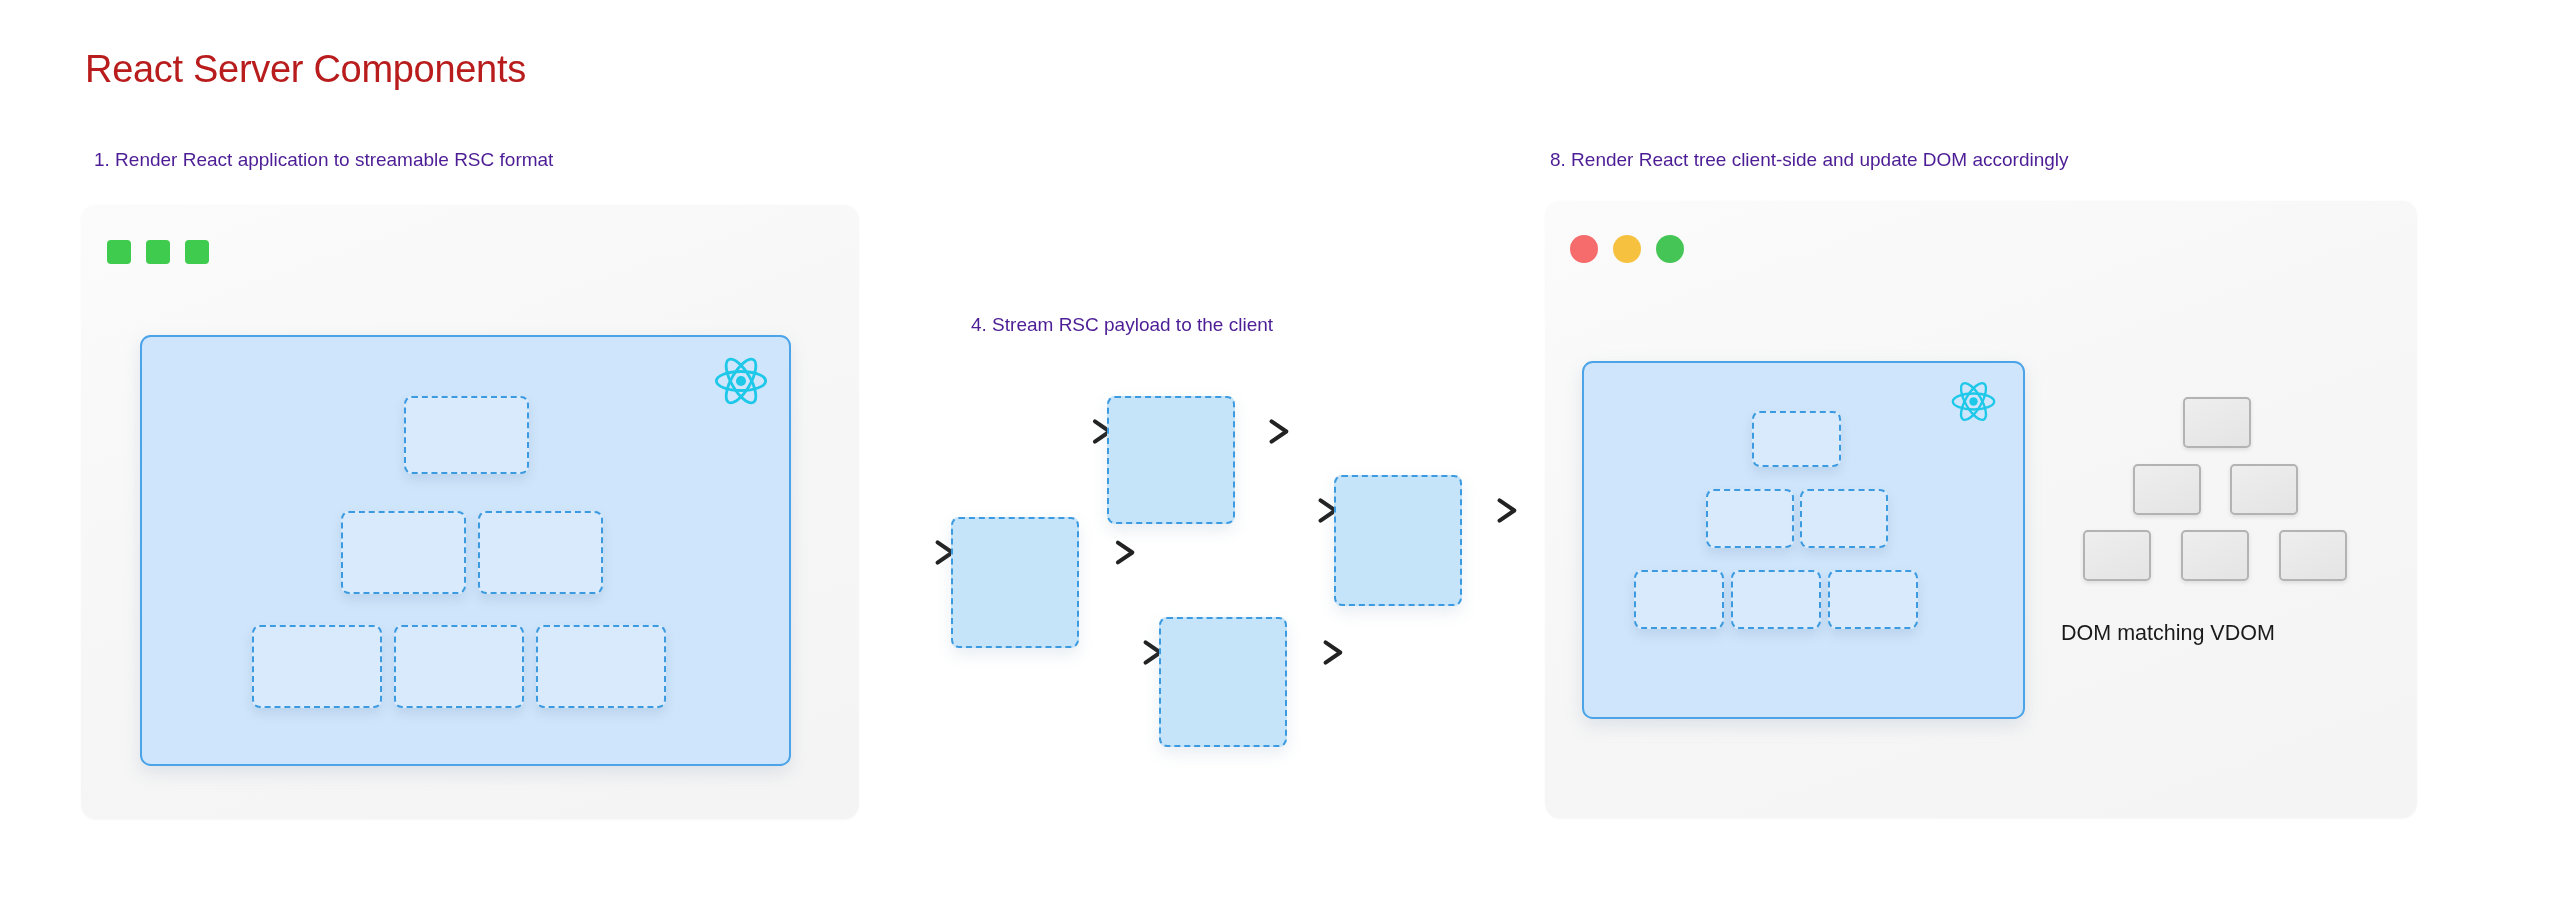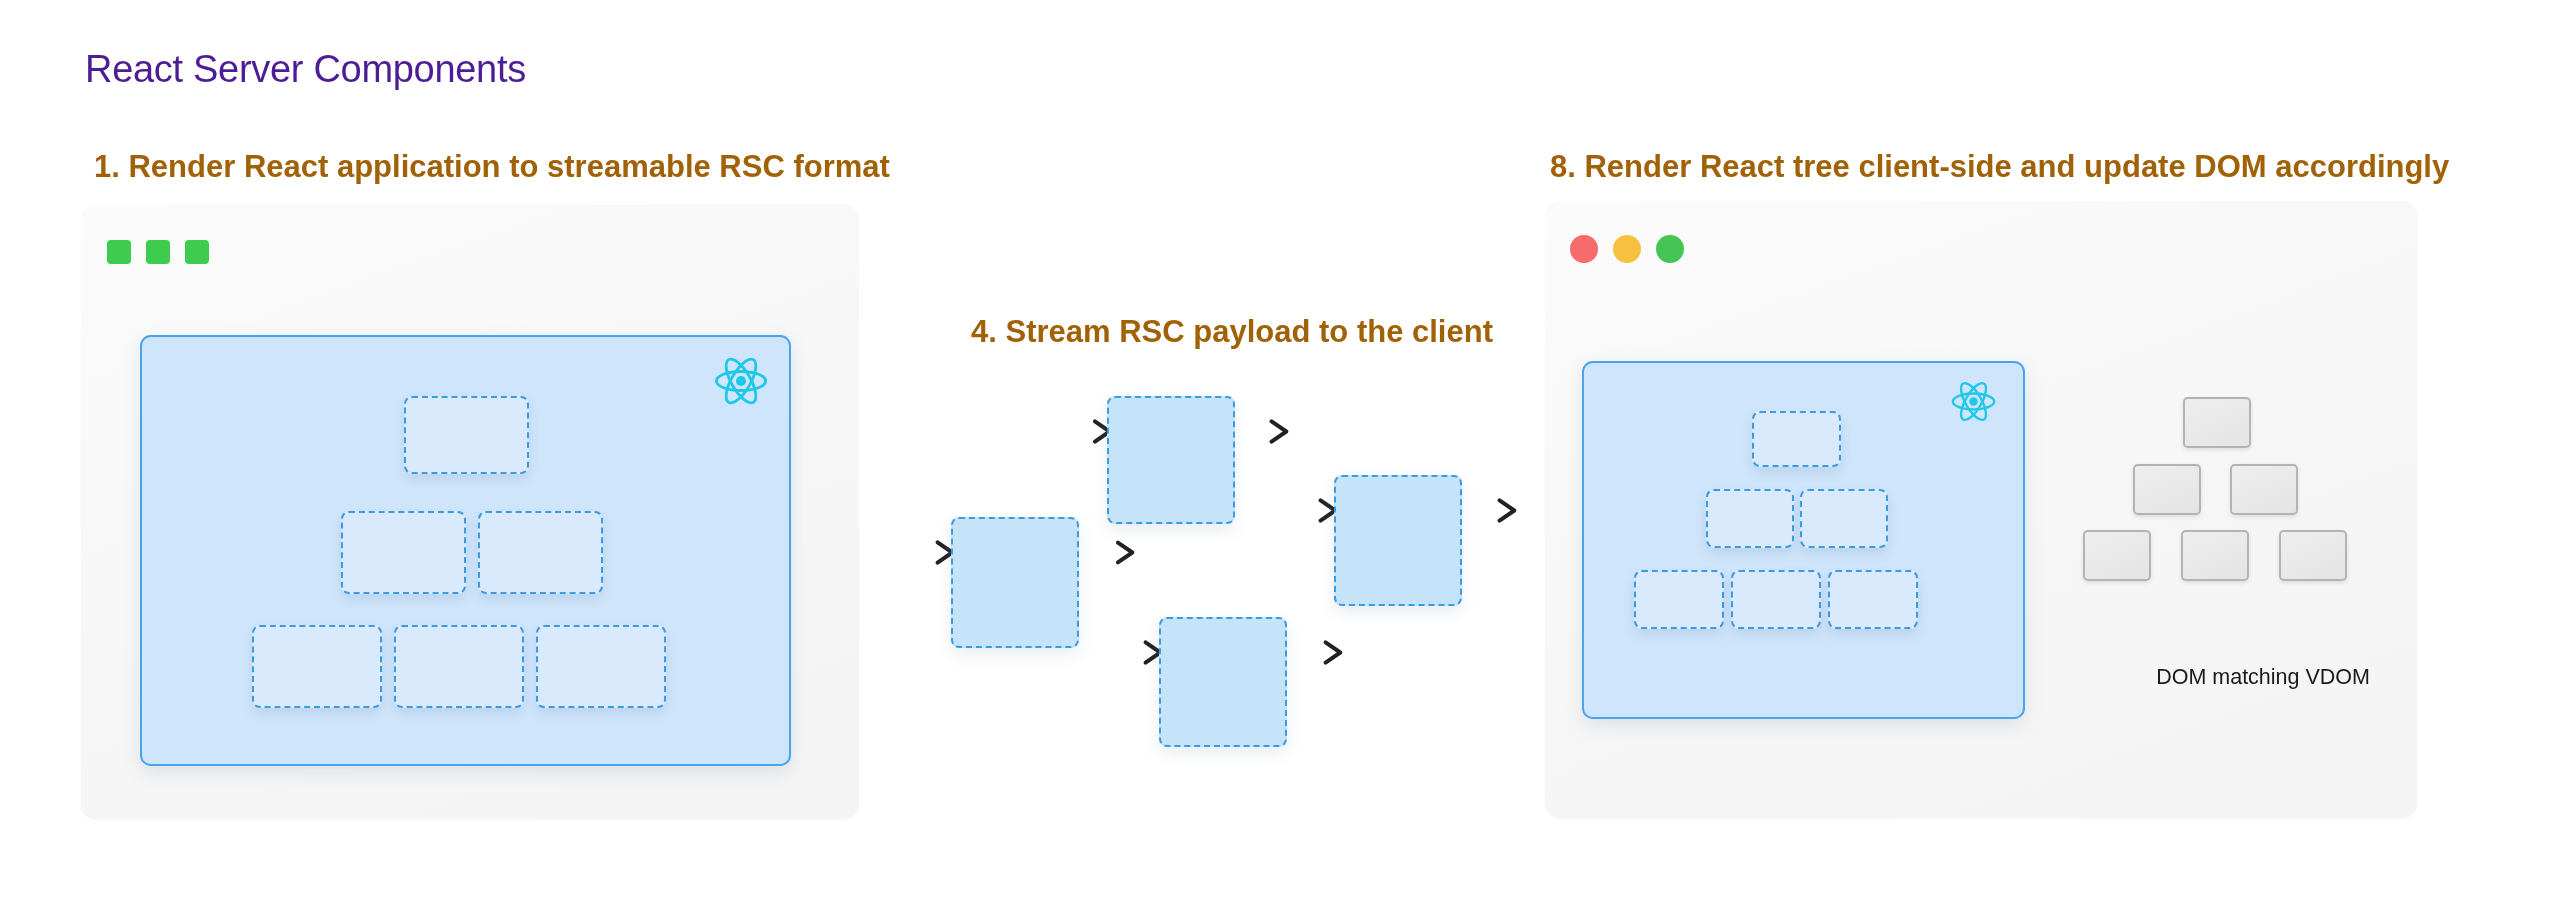--- a/index.html
+++ b/index.html
@@ -18,30 +18,30 @@
   }
 
   
   .page-title {
     position: absolute;
     left: 85px;
     top: 48px;
     font-size: 38px;
     font-weight: 500;
     letter-spacing: -0.3px;
+    color: #b91c1c;
+    white-space: nowrap;
+  }
+
+  
+  .step-heading {
+    position: absolute;
+    font-size: 19px;
+    font-weight: 400;
     color: #4c1d95;
-    white-space: nowrap;
-  }
-
-  
-  .step-heading {
-    position: absolute;
-    font-size: 31px;
-    font-weight: 700;
-    color: #a16207;
     white-space: nowrap;
   }
   #heading-1 { left: 94px;  top: 149px; }
   #heading-2 { left: 971px; top: 314px; }
   #heading-3 { left: 1550px; top: 149px; }
 
   
   .window-card {
     position: absolute;
     background: linear-gradient(160deg, #fbfbfb 0%, #f6f6f6 55%, #f4f4f4 100%);
@@ -158,23 +158,23 @@
   .dom-box.d1  { width: 64px; height: 47px; left: 124px; top: 8px;  }
   .dom-box.d2a { width: 64px; height: 47px; left: 74px; top: 75px; }
   .dom-box.d2b { width: 64px; height: 47px; left: 171px; top: 75px; }
   .dom-box.d3a { width: 64px; height: 47px; left: 24px;  top: 141px; }
   .dom-box.d3b { width: 64px; height: 47px; left: 122px; top: 141px; }
   .dom-box.d3c { width: 64px; height: 47px; left: 220px; top: 141px; }
 
   .dom-caption {
     position: absolute;
     left: 2061px;
-    top: 665px;
+    top: 621px;
     width: 309px;
-    text-align: right;
+    text-align: left;
     font-size: 21.5px;
     color: #1a1a1a;
     white-space: nowrap;
   }
 </style>
 </head>
 <body>
 
 <div class="page-title">React Server Components</div>
 

